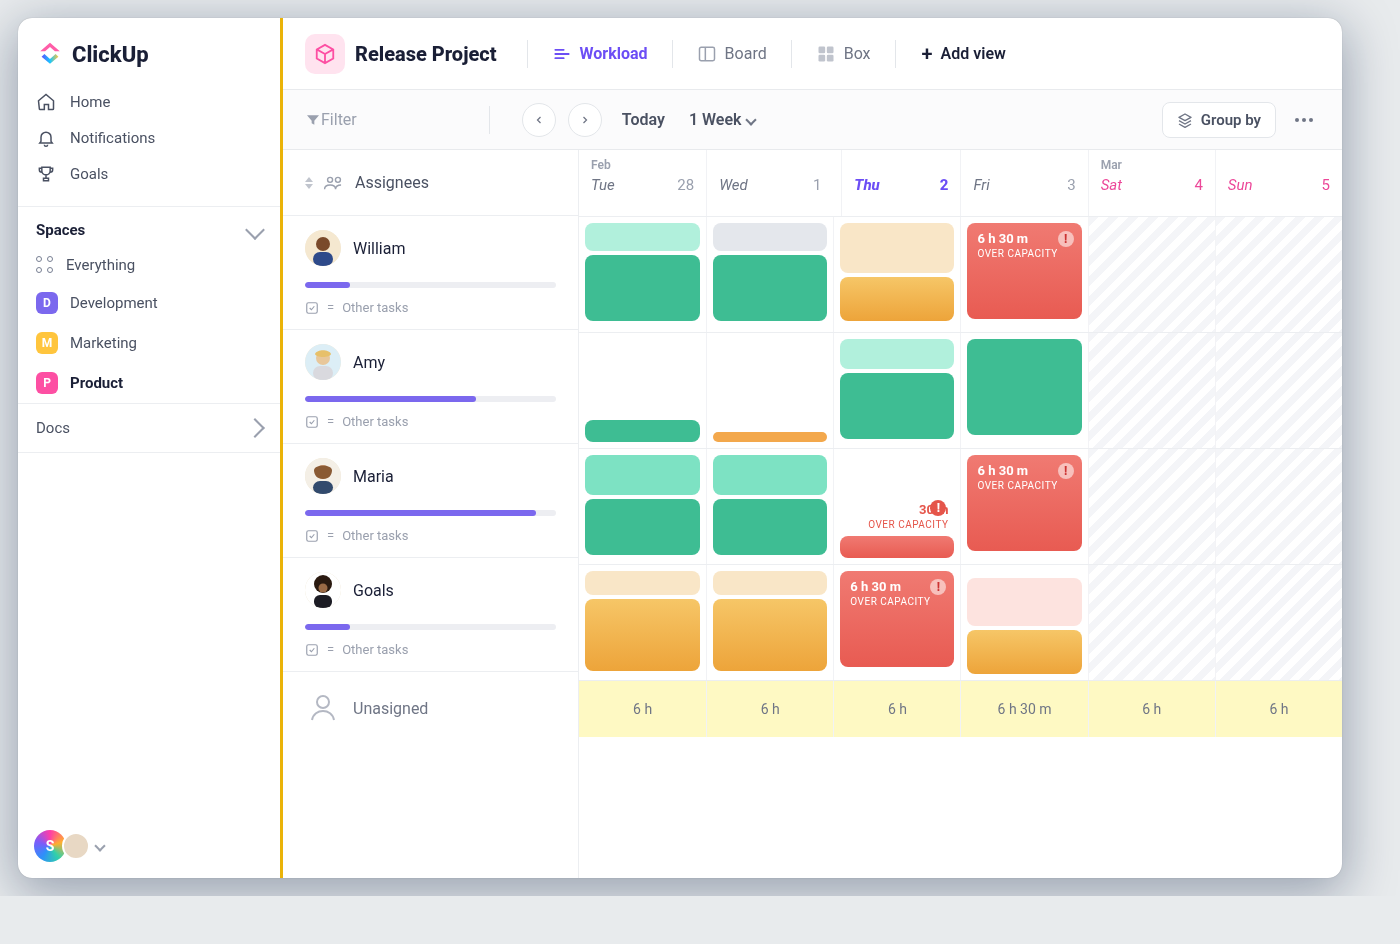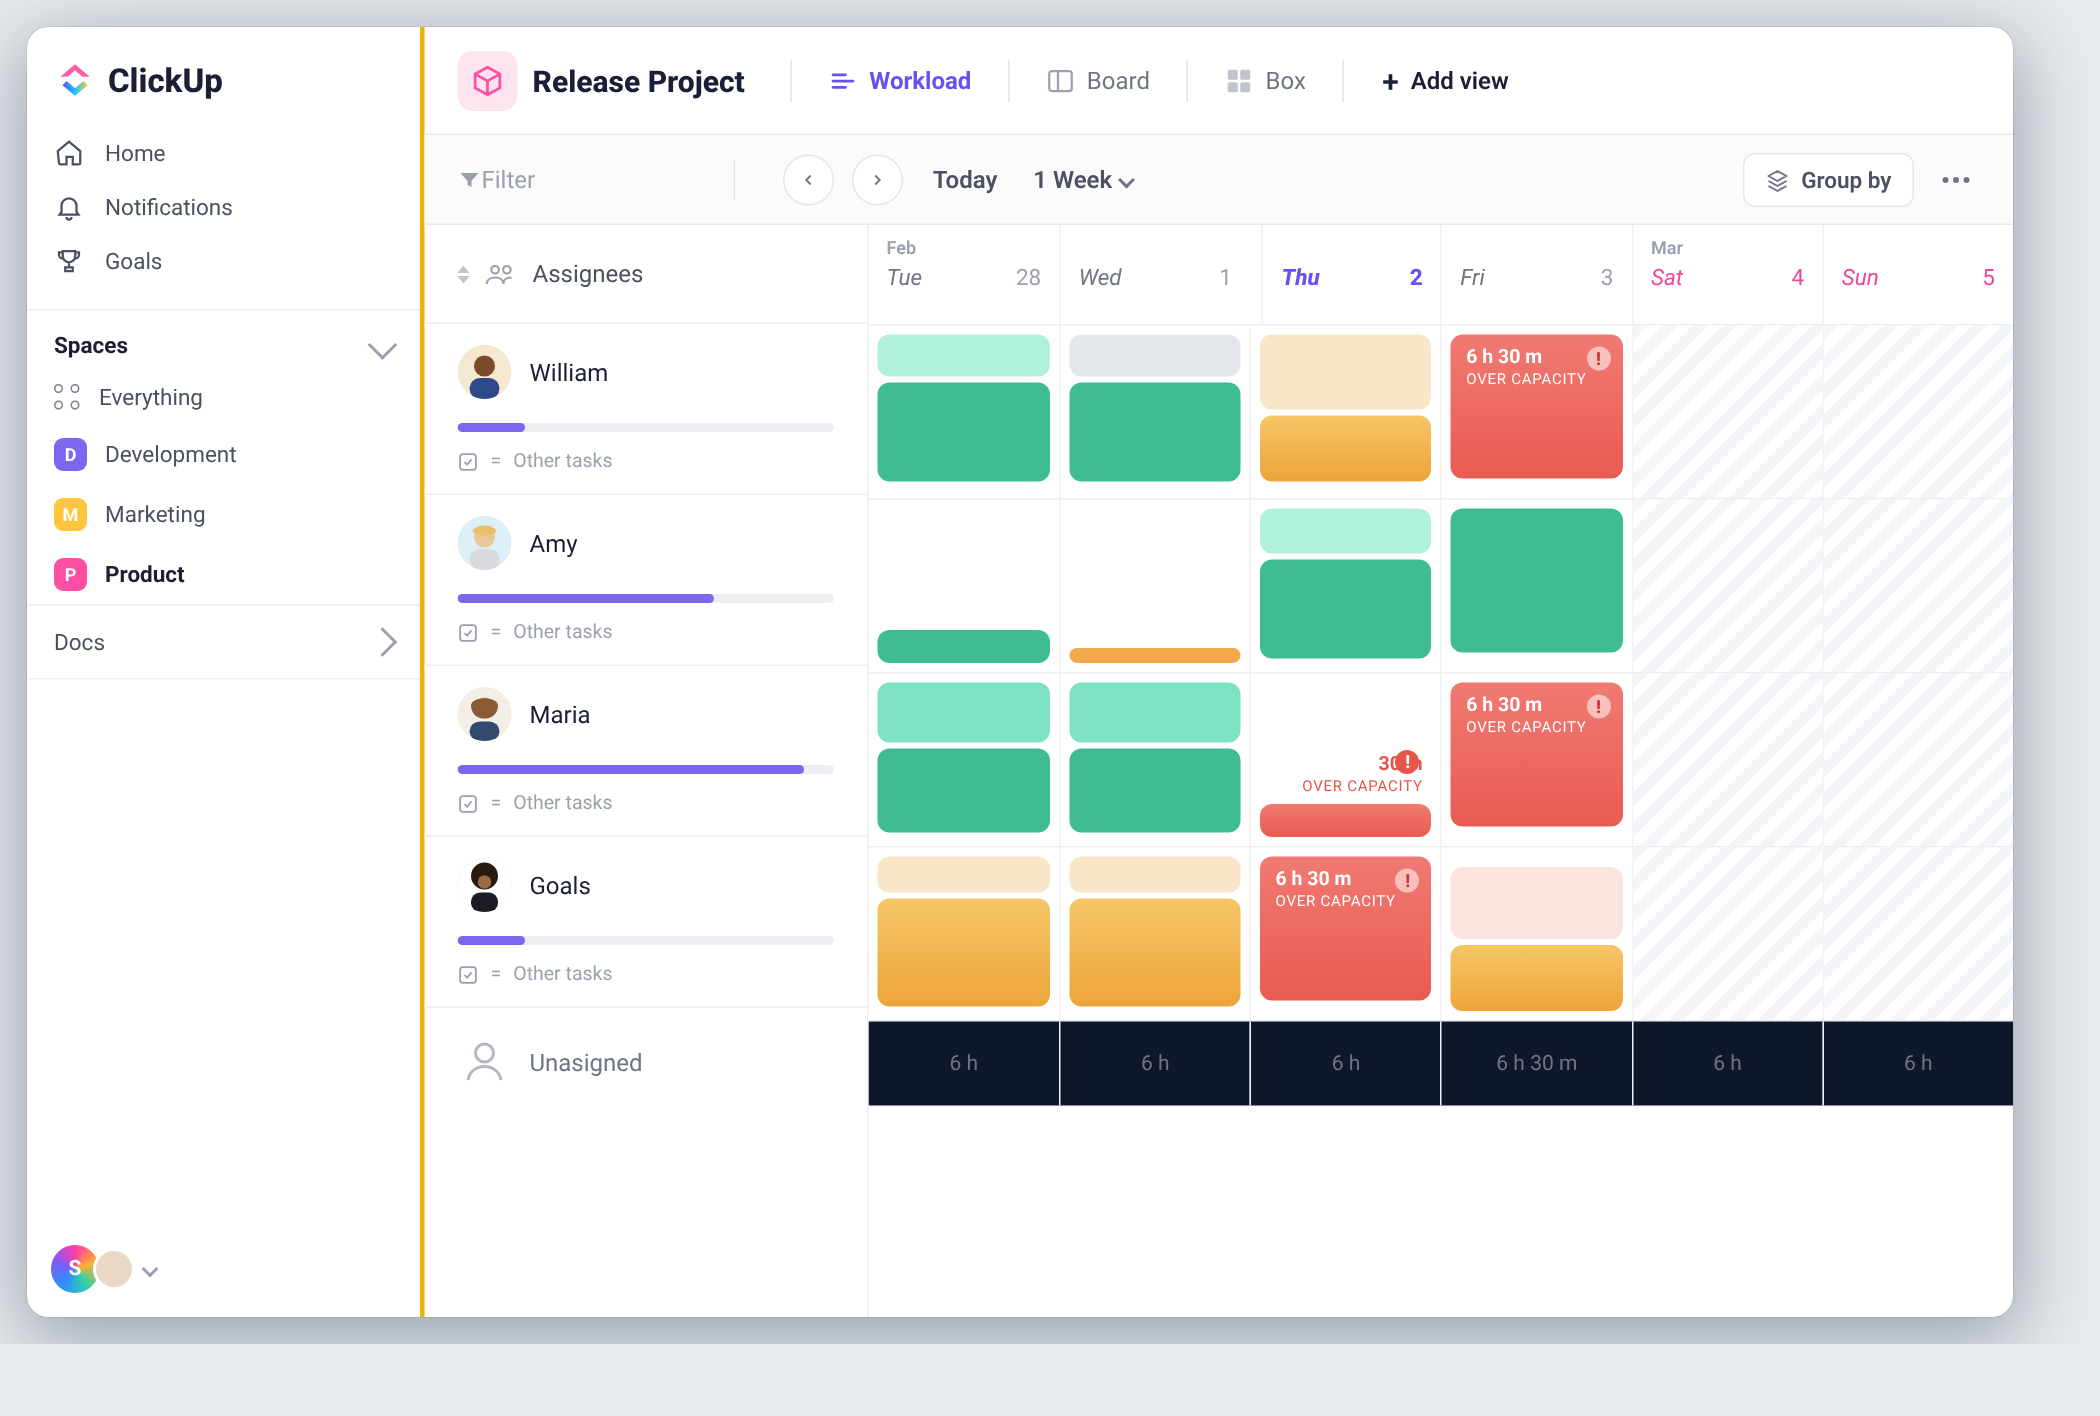--- a/index.html
+++ b/index.html
@@ -88,21 +88,21 @@
   .ornstrip{background:#f3a84c;}
   .gray{background:#e4e7ec;}
   .red-l{background:#fde3df;}
   .red{background:linear-gradient(#f07a72,#e85b52);}
   .over{padding:8px 10px;color:#fff;position:relative;}
   .over-t{font-size:13px;font-weight:700;}
   .over-s{font-size:10px;letter-spacing:.5px;font-weight:400;margin-top:2px;}
   .bang{position:absolute;top:8px;right:8px;width:16px;height:16px;border-radius:50%;background:rgba(255,255,255,.55);color:#c33;font-size:12px;font-weight:800;display:flex;align-items:center;justify-content:center;}
   .over.redtxt{color:#e5554a;}
   .over.redtxt .bang{background:#e5554a;color:#fff;}
-  .row.unasg .cell{min-height:56px;display:flex;align-items:center;justify-content:center;color:#6f7585;font-size:14px;background:#0f172a;}
+  .row.unasg .cell{min-height:56px;display:flex;align-items:center;justify-content:center;color:#6f7585;font-size:14px;background:#fef9c3;}
   .sort-ic{display:flex;flex-direction:column;gap:2px;}
   .tri{width:0;height:0;border-left:4px solid transparent;border-right:4px solid transparent;}
   .tri.up{border-bottom:5px solid #c0c4cd;}
   .tri.dn{border-top:5px solid #c0c4cd;}
   .navbtn svg{width:12px;height:12px;}
   .head-invis{visibility:hidden;font-size:12px;}
 </style>
 </head>
 <body>
 

